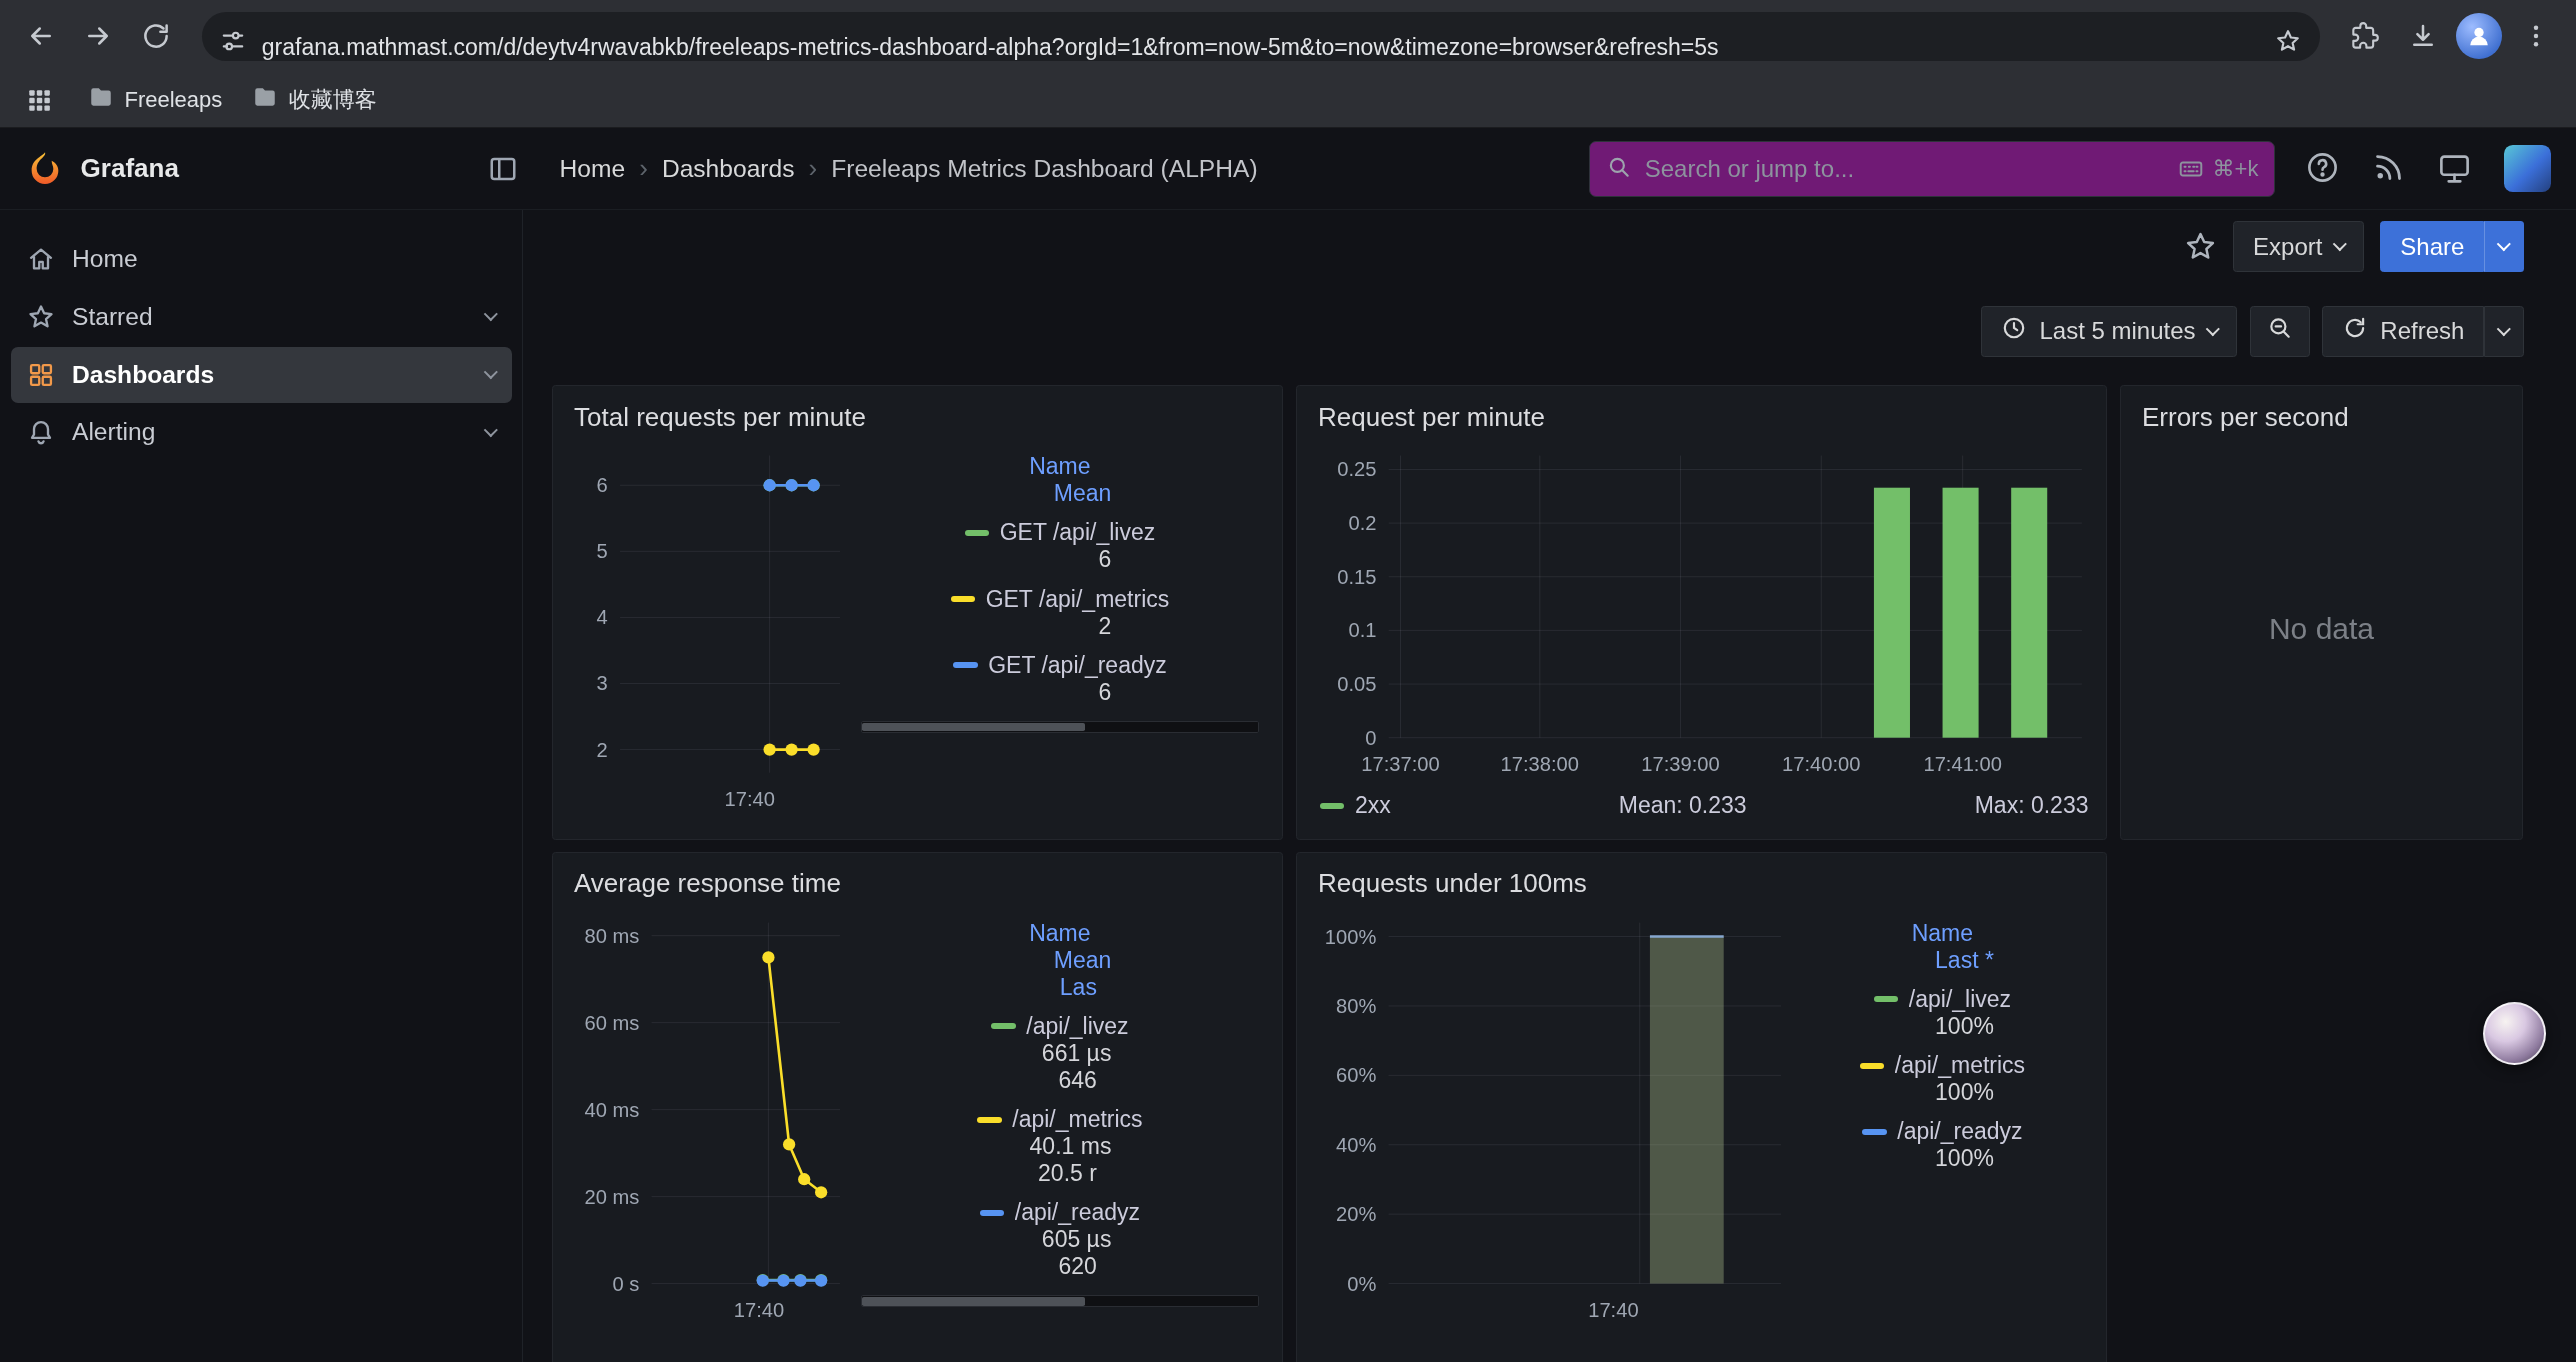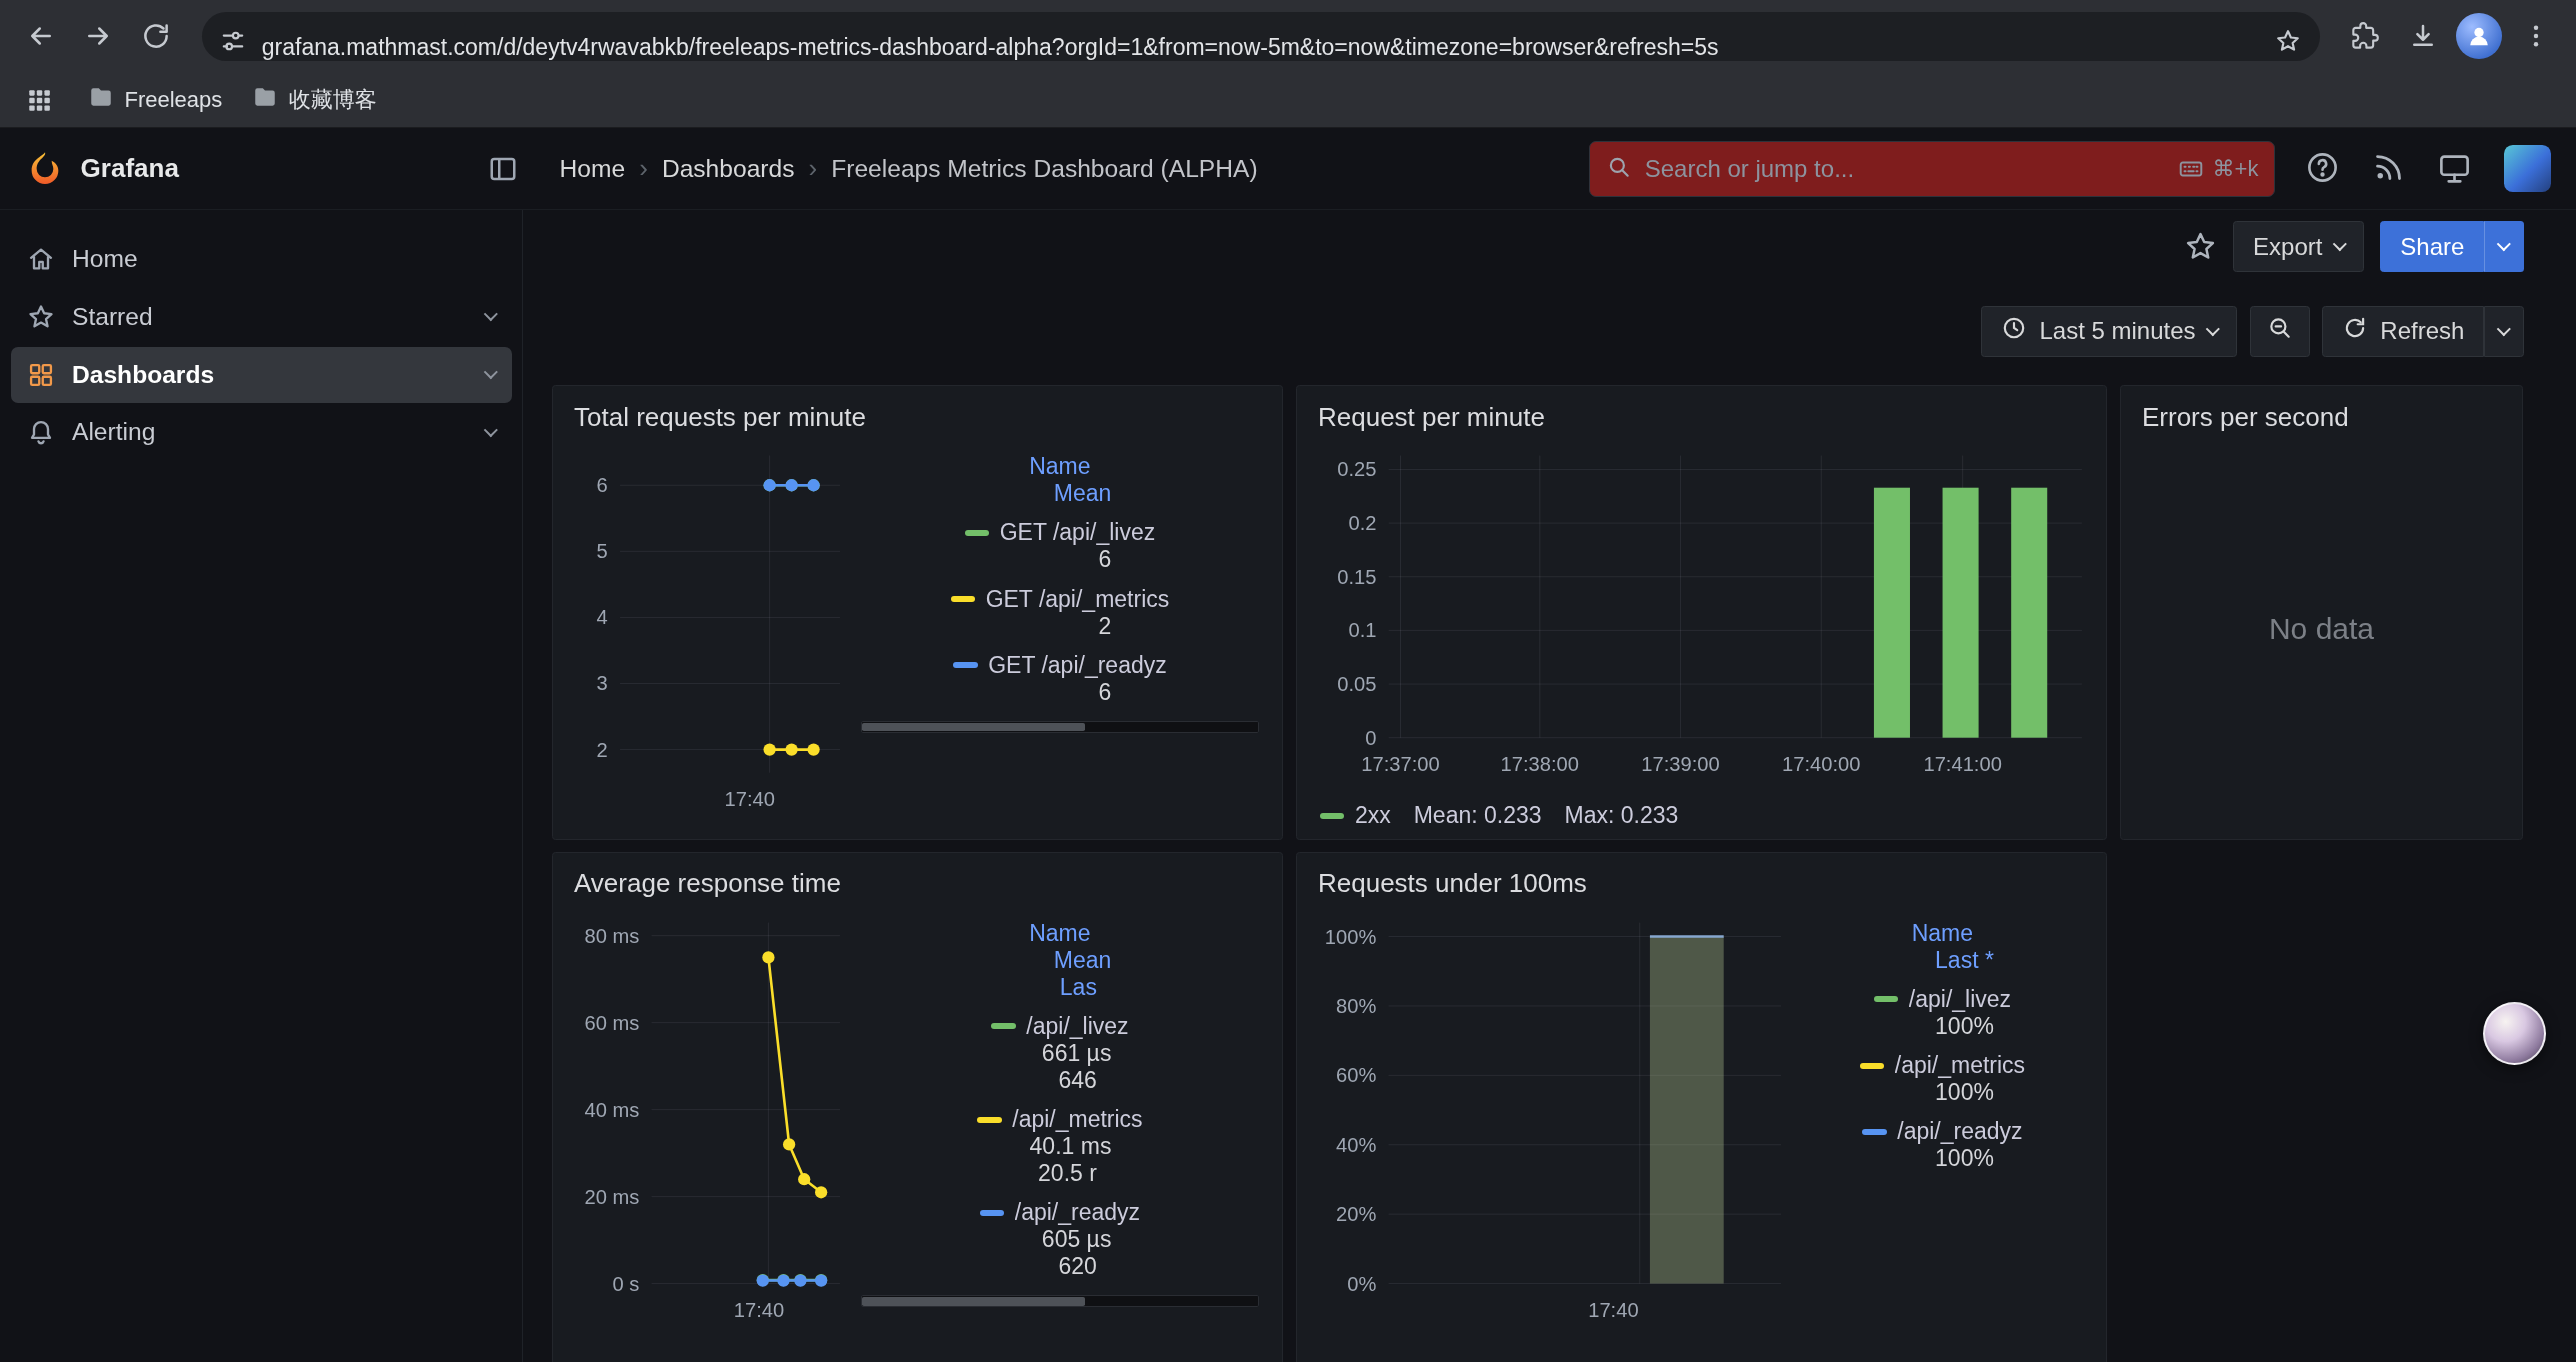--- a/index.html
+++ b/index.html
@@ -24,21 +24,21 @@
   .gheader { height:82px; display:flex; align-items:center; padding:0 24.6px; background:#111217;
     border-bottom:0.9px solid #1b1e23; }
   .gh-left { width:498px; display:flex; align-items:center; gap:16px; flex:0 0 auto;justify-content:flex-end; }
   .glogo { display:inline-flex; }
   .gbrand { font-size:26px; font-weight:bold; color:#e8e9ea; }
   .dock { margin-left:auto; color:#9fa7b3; }
   .breadcrumb { display:flex; align-items:center; gap:14px; margin-left:37px; font-size:24.6px; white-space:nowrap; }
   .breadcrumb a { color:#d8d9da; text-decoration:none; cursor:pointer; }
   .breadcrumb .sep { color:#5d636b; font-size:26px; }
   .crumb-current { color:#c2c4c9; }
-  .gsearch { margin-left:auto; width:686px; height:56px; background:#7f1d1d; border:0.9px solid #2e323a;
+  .gsearch { margin-left:auto; width:686px; height:56px; background:#701a75; border:0.9px solid #2e323a;
     border-radius:7px; display:flex; align-items:center; padding:0 16px; gap:12.3px; color:#9da3ad; }
   .gsearch input { flex:1; background:transparent; border:none; outline:none; color:#cfd2d7; font-size:24px;
     font-family:inherit; min-width:0; }
   .gsearch input::placeholder { color:#8d939e; }
   .kbd-wrap { display:inline-flex; align-items:center; gap:8.8px; color:#8d939e; font-size:22px; white-space:nowrap; }
   .gh-icons { display:flex; align-items:center; gap:32px; margin-left:30px; color:#aeb4bd; }
   .gavatar { width:47px; height:47px; border-radius:8.8px;
     background:linear-gradient(135deg,#58c7d6 0%,#3b6fd9 55%,#24407e 100%); }
 
   
@@ -81,21 +81,21 @@
 
   .lg-row { display:flex; align-items:center; padding:6.1px 5.3px; font-size:23px; color:#ccccdc;flex-direction:column; }
   .lg-head .lg-h { color:#6e9fff; font-weight:500; }
   .lg-name-col { flex:1; display:flex; align-items:center; min-width:0; overflow:hidden; white-space:nowrap; }
   .lg-val { text-align:right; flex:0 0 auto; white-space:nowrap; overflow:hidden; color:#d5d6da; }
   .lg-head .lg-val { color:#6e9fff; }
   .dash { width:24.6px; height:6.1px; border-radius:3.5px; margin-right:10.5px; flex:0 0 auto; display:inline-block; }
   .lg-label { overflow:hidden; text-overflow:ellipsis; }
   .lg-scroll { height:12.3px; border:0.9px solid #2a2d33; background:#0f1013; margin:8.8px 5.3px 0 5.3px; position:relative; border-radius:1.8px; }
   .lg-thumb { position:absolute; top:0.9px; bottom:0.9px; left:0.9px; width:56%; background:#4e5258; border-radius:1.8px; }
-  .lg-inline { display:flex; align-items:center; gap:23px; font-size:23px; color:#ccccdc; margin-top:24px; padding-left:5.3px; }
+  .lg-inline { display:flex; align-items:center; gap:23px; font-size:23px; color:#ccccdc; margin-top:14px; padding-left:5.3px;justify-content:space-between; }
   .lg-series { display:inline-flex; align-items:center; cursor:pointer; }
   .no-data { height:368px; display:flex; align-items:center; justify-content:center; color:#7c8087; font-size:30px; }
 
   .assistant-avatar { position:absolute; left:2483px; top:1002px; width:63px; height:63px; border-radius:50%;
     border:2.6px solid rgba(255,255,255,0.85); box-shadow:0 3.5px 12.3px rgba(0,0,0,0.5);
     background:radial-gradient(circle at 35% 30%, #f7f3f1 0%, #d9c8e2 35%, #8e7a9e 70%, #3a3344 100%); cursor:pointer; }
 </style>
 </head>
 <body>
 

